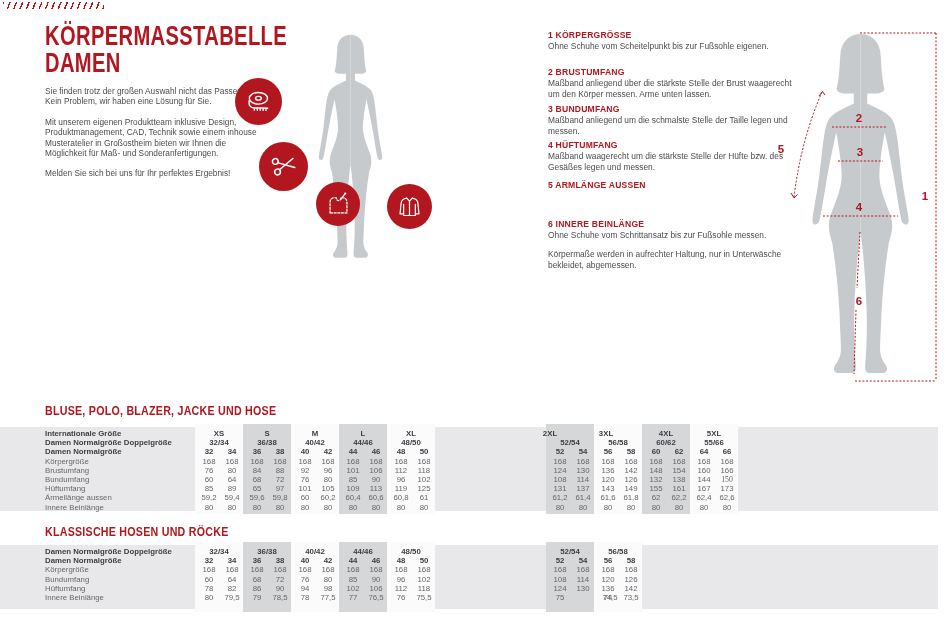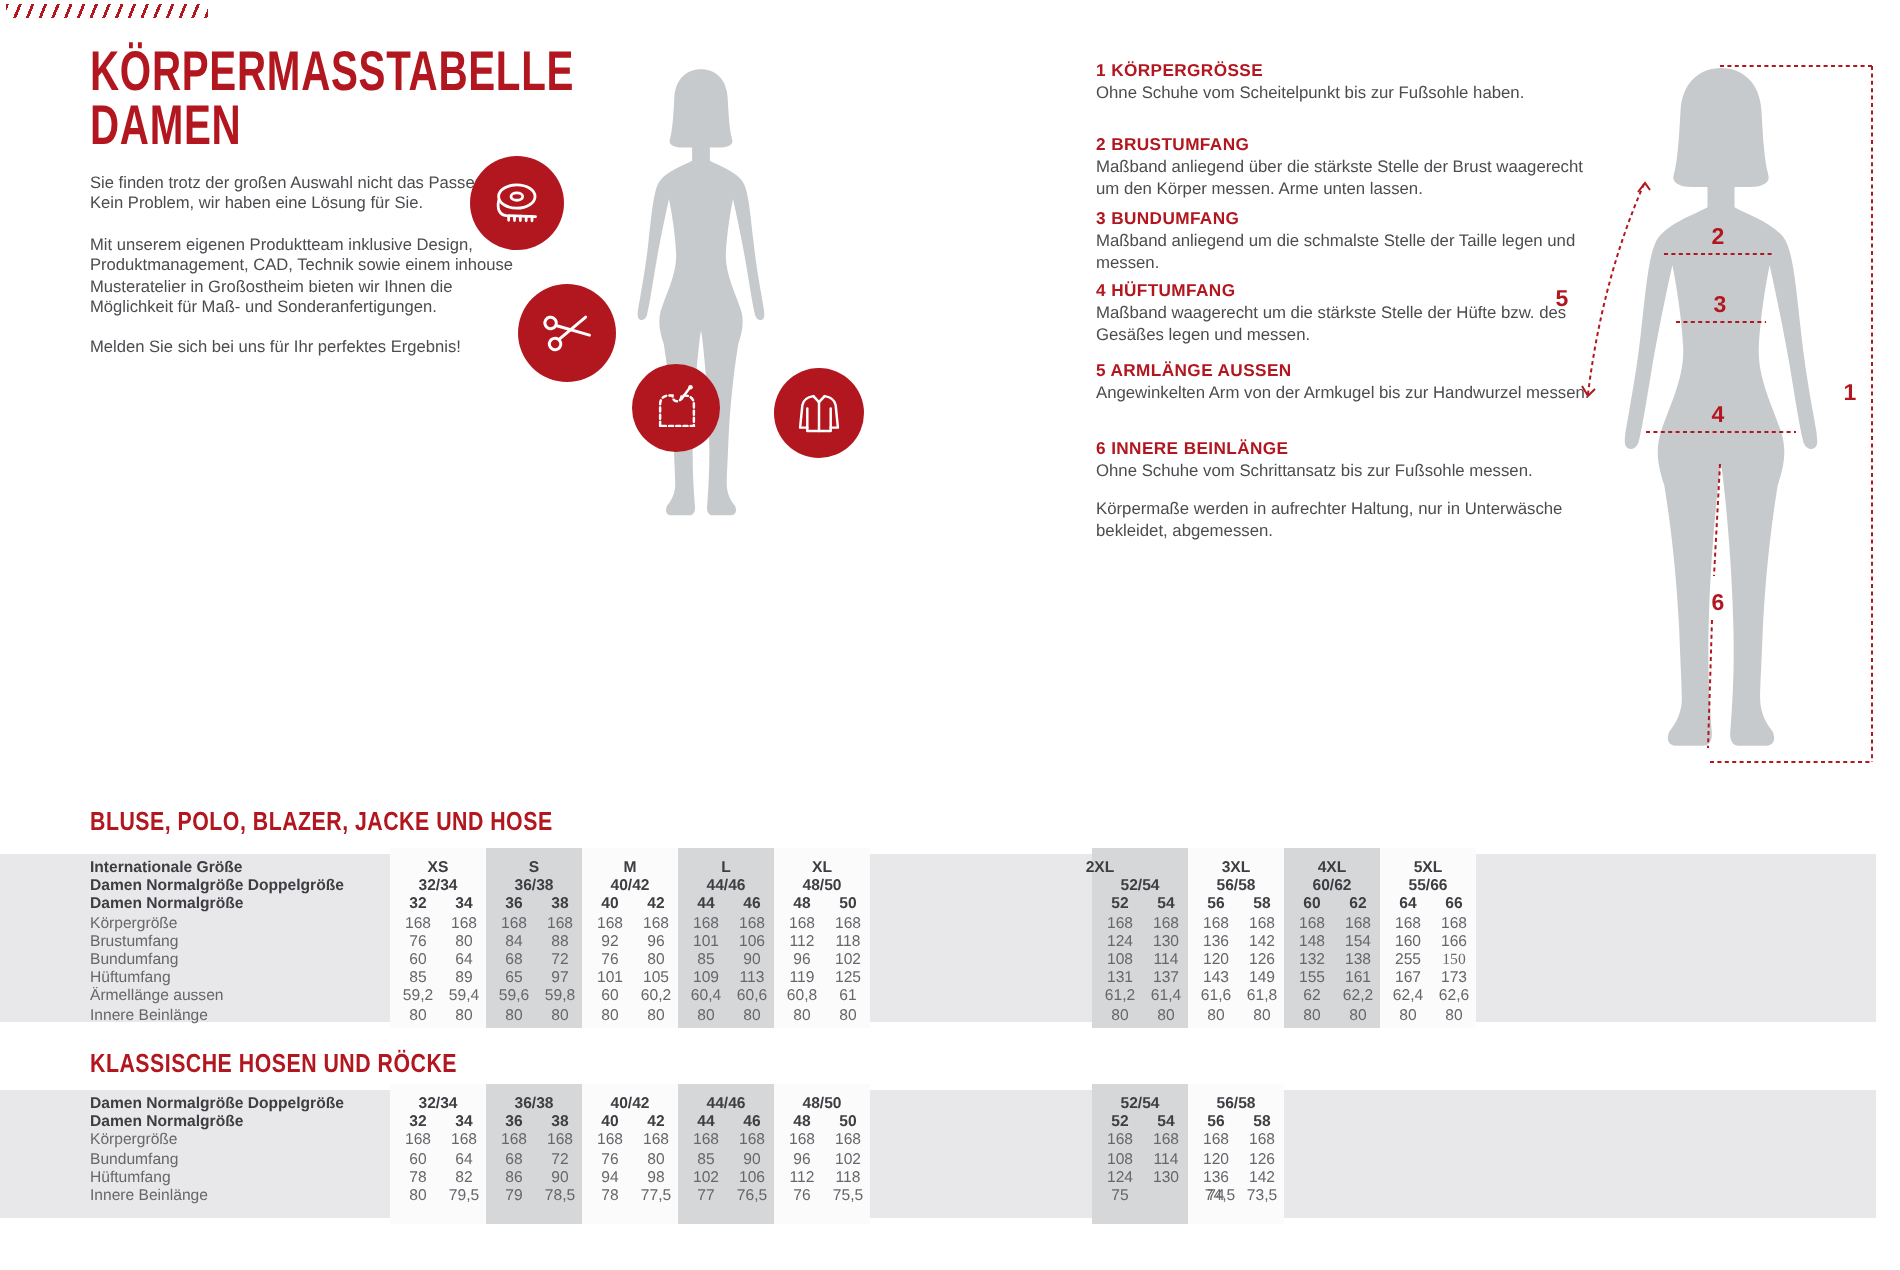--- a/index.html
+++ b/index.html
@@ -114,37 +114,36 @@
       <path d="M14.5,4.5 C17.5,5 19,6.2 19.4,8.5 L20.4,18.5 L17.2,18.5"></path>
       <path d="M6.8,10 L6.8,20 L17.2,20 L17.2,10"></path>
       <path d="M9.5,4.5 L12,7.2 L14.5,4.5"></path>
       <path d="M12,7.2 L12,20"></path>
     </svg>
   </div>
 
   <div class="abs instr">
     <div class="instr-item" style="top:0">
       <div class="instr-h">1 KÖRPERGRÖSSE</div>
-      <div class="instr-b">Ohne Schuhe vom Scheitelpunkt bis zur Fußsohle haben.</div>
+      <div class="instr-b">Ohne Schuhe vom Scheitelpunkt bis zur Fußsohle eigenen.</div>
     </div>
     <div class="instr-item" style="top:37px">
       <div class="instr-h">2 BRUSTUMFANG</div>
       <div class="instr-b">Maßband anliegend über die stärkste Stelle der Brust waagerecht um den Körper messen. Arme unten lassen.</div>
     </div>
     <div class="instr-item" style="top:74px">
       <div class="instr-h">3 BUNDUMFANG</div>
       <div class="instr-b">Maßband anliegend um die schmalste Stelle der Taille legen und messen.</div>
     </div>
     <div class="instr-item" style="top:110px">
       <div class="instr-h">4 HÜFTUMFANG</div>
       <div class="instr-b">Maßband waagerecht um die stärkste Stelle der Hüfte bzw. des Gesäßes legen und messen.</div>
     </div>
     <div class="instr-item" style="top:150px">
       <div class="instr-h">5 ARMLÄNGE AUSSEN</div>
-      <div class="instr-b">Angewinkelten Arm von der Armkugel bis zur Handwurzel messen.</div>
     </div>
     <div class="instr-item" style="top:189px">
       <div class="instr-h">6 INNERE BEINLÄNGE</div>
       <div class="instr-b">Ohne Schuhe vom Schrittansatz bis zur Fußsohle messen.</div>
     </div>
     <div class="instr-note">Körpermaße werden in aufrechter Haltung, nur in Unterwäsche bekleidet, abgemessen.</div>
   </div>
 
   <svg class="abs" style="left:770px;top:25px" width="180" height="365" viewBox="0 0 180 365">
     <use href="#woman" transform="translate(23,5) scale(0.675)"></use>
@@ -186,21 +185,21 @@
       <div class="gcol dark" style="left: 642px; height: 90px;"></div>
       <div class="gcol light" style="left: 690px; height: 90px;"></div>
       <div class="trow bold" style="top: 5px;">
         <span class="tlabel">Internationale Größe</span>
         <span class="tcell" style="left: 195px; width: 48px;">XS</span>
         <span class="tcell" style="left: 243px; width: 48px;">S</span>
         <span class="tcell" style="left: 291px; width: 48px;">M</span>
         <span class="tcell" style="left: 339px; width: 48px;">L</span>
         <span class="tcell" style="left: 387px; width: 48px;">XL</span>
         <span class="tcell" style="left: 514px; width: 72px;">2XL</span>
-        <span class="tcell" style="left: 594px; width: 48px;">3XL</span>
+        <span class="tcell" style="left: 582px; width: 48px;">3XL</span>
         <span class="tcell" style="left: 642px; width: 48px;">4XL</span>
         <span class="tcell" style="left: 690px; width: 48px;">5XL</span>
       </div>
       <div class="trow bold" style="top: 14.2px;">
         <span class="tlabel">Damen Normalgröße Doppelgröße</span>
         <span class="tcell" style="left: 195px; width: 48px;">32/34</span>
         <span class="tcell" style="left: 243px; width: 48px;">36/38</span>
         <span class="tcell" style="left: 291px; width: 48px;">40/42</span>
         <span class="tcell" style="left: 339px; width: 48px;">44/46</span>
         <span class="tcell" style="left: 387px; width: 48px;">48/50</span>
@@ -283,21 +282,21 @@
         <span class="tcell" style="left: 341px; width: 24px;">85</span>
         <span class="tcell" style="left: 364px; width: 24px;">90</span>
         <span class="tcell" style="left: 389px; width: 24px;">96</span>
         <span class="tcell" style="left: 412px; width: 24px;">102</span>
         <span class="tcell" style="left: 548px; width: 24px;">108</span>
         <span class="tcell" style="left: 571px; width: 24px;">114</span>
         <span class="tcell" style="left: 596px; width: 24px;">120</span>
         <span class="tcell" style="left: 619px; width: 24px;">126</span>
         <span class="tcell" style="left: 644px; width: 24px;">132</span>
         <span class="tcell" style="left: 667px; width: 24px;">138</span>
-        <span class="tcell" style="left: 692px; width: 24px;">255</span>
+        <span class="tcell" style="left: 692px; width: 24px;">144</span>
         <span class="tcell" style="left: 715px; width: 24px; font-family: Liberation Serif, serif;">150</span>
       </div>
       <div class="trow" style="top: 60.2px;">
         <span class="tlabel">Hüftumfang</span>
         <span class="tcell" style="left: 197px; width: 24px;">85</span>
         <span class="tcell" style="left: 220px; width: 24px;">89</span>
         <span class="tcell" style="left: 245px; width: 24px;">65</span>
         <span class="tcell" style="left: 268px; width: 24px;">97</span>
         <span class="tcell" style="left: 293px; width: 24px;">101</span>
         <span class="tcell" style="left: 316px; width: 24px;">105</span>

